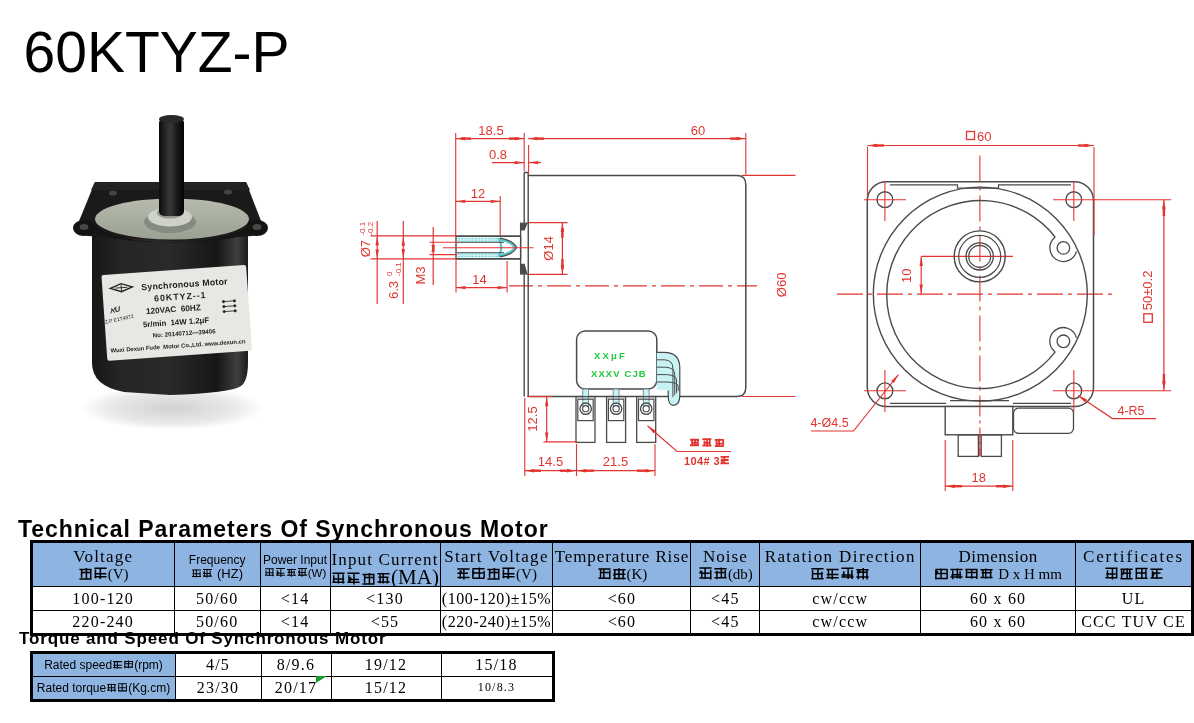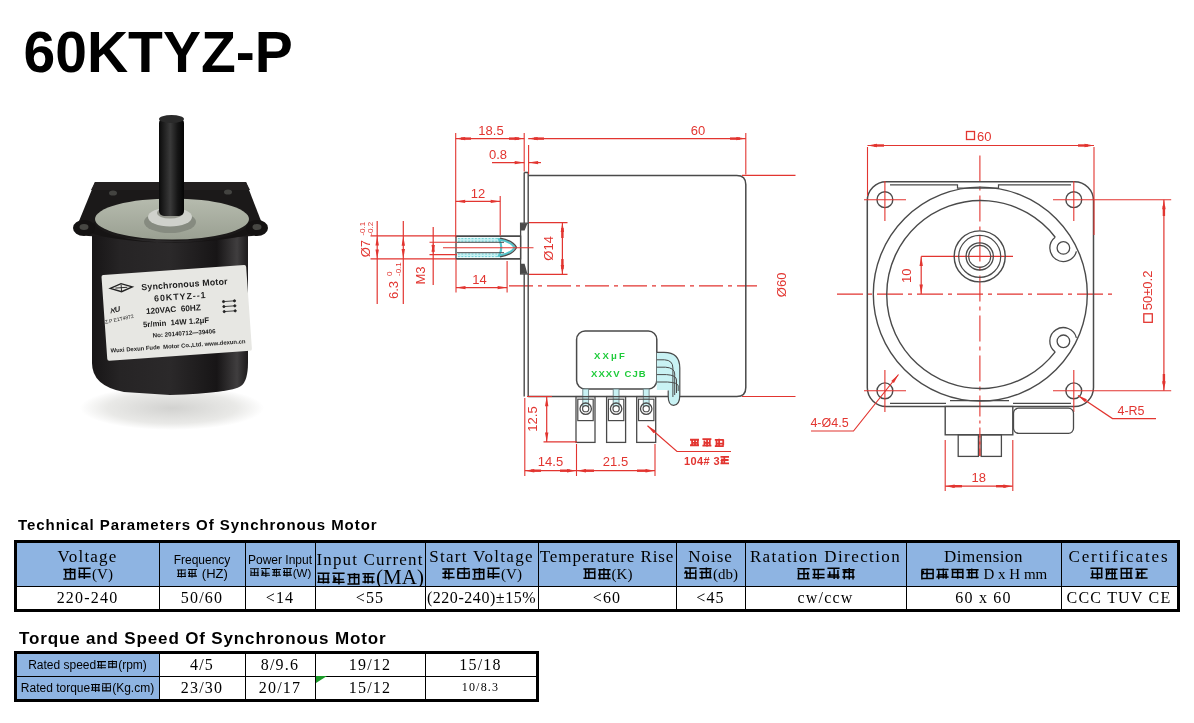--- a/index.html
+++ b/index.html
@@ -1,26 +1,26 @@
 <!DOCTYPE html>
 <html><head><meta charset="utf-8">
 <style>
 html,body{margin:0;padding:0;background:#fff;}
 body{width:1194px;height:723px;position:relative;overflow:hidden;
  font-family:"Liberation Sans",sans-serif;}
 .abs{position:absolute;}
-table{border-collapse:collapse;table-layout:fixed;}
+table{border-collapse:collapse;table-layout:fixed;margin-left:16px;}
 td{padding:0;overflow:hidden;white-space:nowrap;}
 .t1 td{border:1.6px solid #000;text-align:center;vertical-align:middle;}
 .t1{border:3px solid #000;}
 .hdr{background:#8eb4e2;}
 .serif{font-family:"Liberation Serif",serif;}
 svg.cj{display:inline-block;}
 </style></head><body>
-<div class="abs" style="left:23.5px;top:18.5px;font-size:57px;font-weight:bold;letter-spacing:0px;">60KTYZ-P</div>
+<div class="abs" style="left:23.5px;top:18.5px;font-size:57px;font-weight:normal;letter-spacing:0px;">60KTYZ-P</div>
 <svg class="abs" style="left:60px;top:100px" width="260" height="360" viewBox="60 100 260 360">
     <defs>
       <linearGradient id="gb" x1="0" y1="0" x2="1" y2="0">
         <stop offset="0" stop-color="#171516"></stop>
         <stop offset="0.18" stop-color="#262425"></stop>
         <stop offset="0.5" stop-color="#2b292a"></stop>
         <stop offset="0.8" stop-color="#171516"></stop>
         <stop offset="0.93" stop-color="#403e3f"></stop>
         <stop offset="1" stop-color="#1c1a1b"></stop>
       </linearGradient>
@@ -273,21 +273,21 @@
     <path d="M952 486.2 H962" stroke="#e23530" stroke-width="2.4" fill="none"></path>
     <path d="M996 486.2 H1006" stroke="#e23530" stroke-width="2.4" fill="none"></path>
     <text x="978.8" y="481.5" font-size="13" fill="#e23530" text-anchor="middle" font-weight="normal" letter-spacing="0">18</text>
     <path d="M898.5 374.5 L853.5 431 H811" stroke="#e23530" stroke-width="1.2" fill="none"></path>
     <path d="M0,0 L-9.5,1.7 L-9.5,-1.7 Z" fill="#e23530" transform="translate(898.5 374.5) rotate(-51.5)"></path>
     <text x="829.5" y="427" font-size="12.5" fill="#e23530" text-anchor="middle" font-weight="normal" letter-spacing="0">4-Ø4.5</text>
     <path d="M1078 395.5 L1112.5 418.6 H1156" stroke="#e23530" stroke-width="1.2" fill="none"></path>
     <path d="M0,0 L-9.5,1.7 L-9.5,-1.7 Z" fill="#e23530" transform="translate(1078 395.5) rotate(213.8)"></path>
     <text x="1131" y="414.6" font-size="12.5" fill="#e23530" text-anchor="middle" font-weight="normal" letter-spacing="0">4-R5</text>
   </svg>
-<div class="abs" style="left:18px;top:515.5px;font-size:15px;font-weight:bold;letter-spacing:0.95px">Technical Parameters Of Synchronous Motor</div>
+<div class="abs" style="left:18px;top:515.5px;font-size:23px;font-weight:bold;letter-spacing:0.95px">Technical Parameters Of Synchronous Motor</div>
 <table class="t1 abs" style="left:13.5px;top:540px">
     <colgroup>
       <col style="width:144px">
       <col style="width:86px">
       <col style="width:70px">
       <col style="width:110px">
       <col style="width:113px">
       <col style="width:138px">
       <col style="width:69px">
       <col style="width:161px">
@@ -393,20 +393,32 @@
           <div class="serif" style="font-size:15px;line-height:17px"><svg class="cj" width="15" height="15" viewBox="0 0 16 16" style="vertical-align:-2px">
               <path d="M1.5 2.3H14.5M1.5 12.6H14.5M2.3 8.6H12.3M9.0 1.6V14.5M3.7 4.6V12.1M13.5 3.0V12.2" stroke="#000" stroke-width="1.6" fill="none"></path>
             </svg><svg class="cj" width="15" height="15" viewBox="0 0 16 16" style="vertical-align:-2px">
               <path d="M1.5 3.4H14.5M1.5 13.6H14.5M3.7 7.8H13.0M8.7 2.3V13.3M2.8 3.3V13.6M11.5 3.4V14.2M5.5 4.4L4.2 9.3" stroke="#000" stroke-width="1.6" fill="none"></path>
             </svg><svg class="cj" width="15" height="15" viewBox="0 0 16 16" style="vertical-align:-2px">
               <path d="M1.5 2.7H14.5M1.5 13.1H14.5M2.2 7.4H13.6M8.4 2.0V13.6M2.5 3.5V14.2M12.7 3.6V13.1" stroke="#000" stroke-width="1.6" fill="none"></path>
             </svg><svg class="cj" width="15" height="15" viewBox="0 0 16 16" style="vertical-align:-2px">
               <path d="M1.5 3.4H14.5M1.5 12.8H14.5M4.0 7.5H12.3M8.3 2.9V13.8M3.7 5.0V13.6M6.0 6.8L3.9 11.7" stroke="#000" stroke-width="1.6" fill="none"></path>
             </svg></div>
         </td>
+      </tr>
+      <tr class="serif" style="height:24px;font-size:16px;letter-spacing:1.2px">
+        <td>100-120</td>
+        <td>50/60</td>
+        <td>&lt;14</td>
+        <td>&lt;130</td>
+        <td style="letter-spacing:0.55px">(100-120)±15%</td>
+        <td>&lt;60</td>
+        <td>&lt;45</td>
+        <td>cw/ccw</td>
+        <td>60 x 60</td>
+        <td>UL</td>
       </tr>
       <tr class="serif" style="height:24px;font-size:16px;letter-spacing:1.2px">
         <td>220-240</td>
         <td>50/60</td>
         <td>&lt;14</td>
         <td>&lt;55</td>
         <td style="letter-spacing:0.55px">(220-240)±15%</td>
         <td>&lt;60</td>
         <td>&lt;45</td>
         <td>cw/ccw</td>

